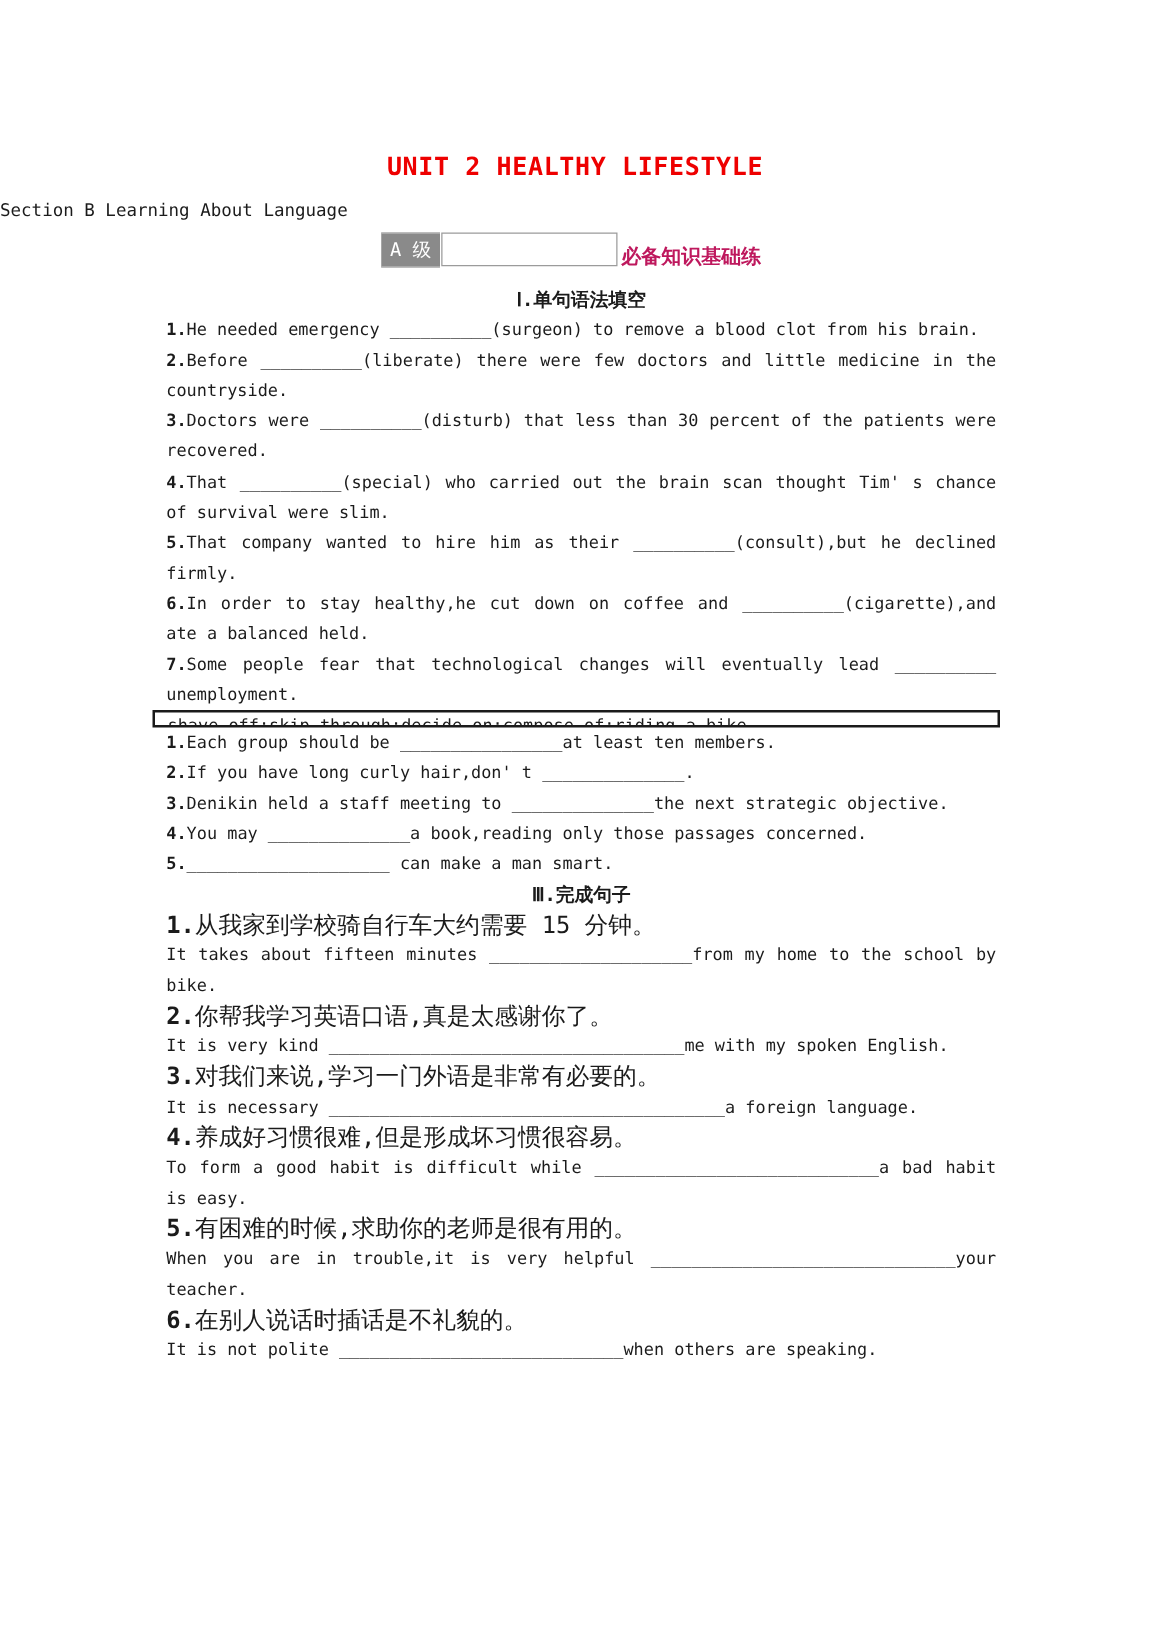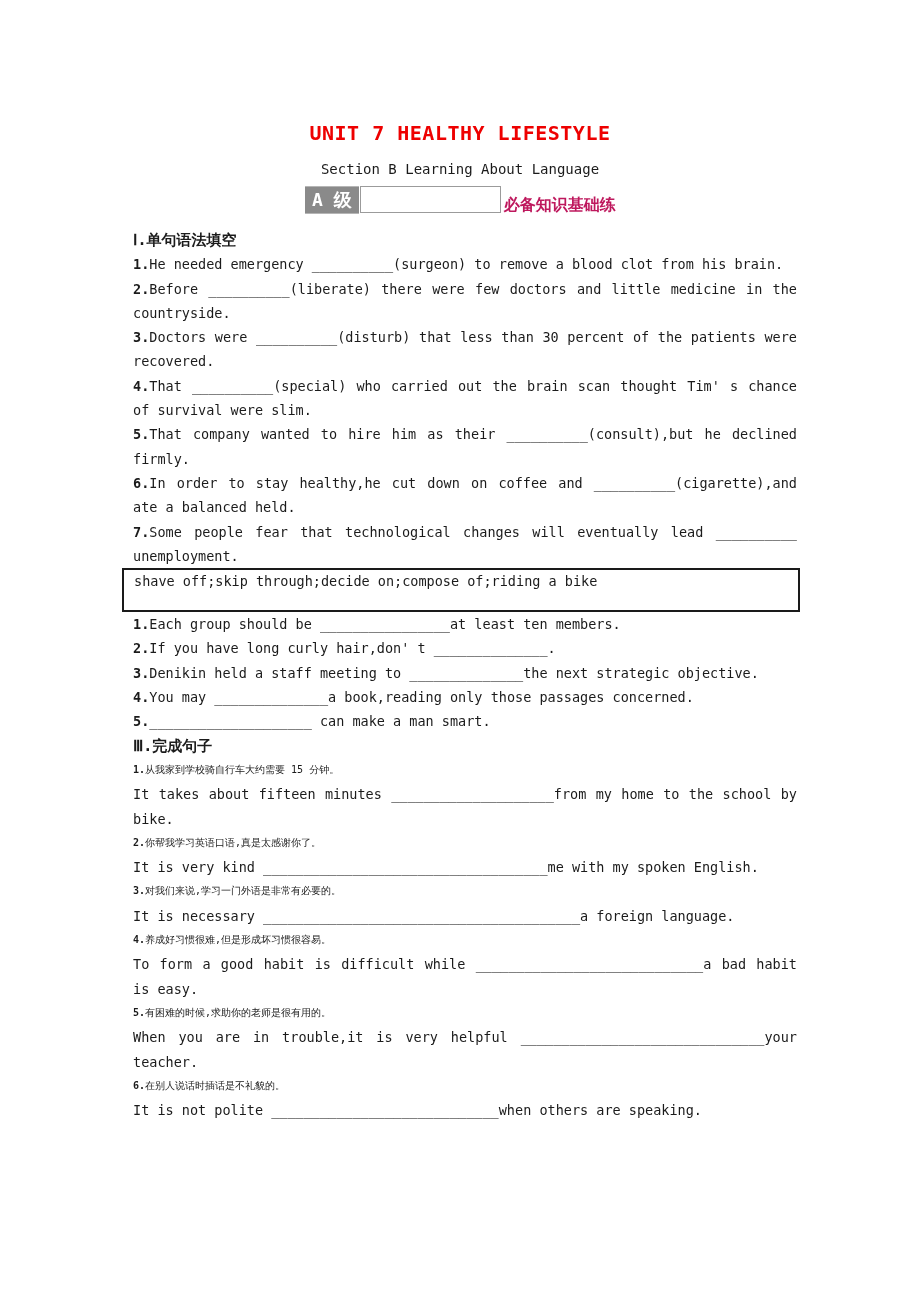--- a/index.html
+++ b/index.html
@@ -17,36 +17,36 @@
     margin: 0;
     padding-top: 121px;
     text-align: center;
     font-size: 20px;
     font-weight: bold;
     letter-spacing: 0.5px;
     color: #ee0000;
   }
   .subtitle {
     margin-top: 16px;
-    text-align: center;
+    text-align: left;
     font-size: 14px;
     color: #1b1b1b;
   }
   .level-row {
     margin: 9px 0 0 305px;
     height: 30px;
     white-space: nowrap;
   }
   .level-badge {
     display: inline-block;
     vertical-align: top;
     background: #8a8a8a;
     color: #ffffff;
-    font-weight: bold;
-    font-size: 18px;
+    font-weight: normal;
+    font-size: 15px;
     line-height: 22px;
     padding: 2px 7px;
     border-top: 1px solid #b5b5b5;
     border-bottom: 1px solid #b5b5b5;
   }
   .level-box {
     display: inline-block;
     vertical-align: top;
     width: 141px;
     height: 27px;
@@ -65,41 +65,42 @@
   }
   .content {
     margin: 12px 0 0 133px;
     width: 664px;
     font-size: 13.5px;
     line-height: 24.3px;
   }
   .heading {
     font-weight: bold;
     font-size: 15px;
+    text-align: center;
   }
   .item { margin: 0; text-align: justify; }
   .item b { font-weight: bold; }
-  .zh { font-size: 10px; }
+  .zh { font-size: 19px; }
   .word-bank {
     border: 2px solid #1a1a1a;
     width: 678px;
     margin-left: -11px;
-    height: 44px;
+    height: 14px;
     line-height: 22px;
     padding: 0 0 0 10px;
     overflow: hidden;
     background: #ffffff;
   }
 </style>
 </head>
 <body>
 
 <div class="page">
 
-  <h1 class="title">UNIT 7  HEALTHY LIFESTYLE</h1>
+  <h1 class="title">UNIT 2  HEALTHY LIFESTYLE</h1>
 
   <div class="subtitle">Section B  Learning About Language</div>
 
   <div class="level-row">
     <span class="level-badge">A 级</span><span class="level-box"></span><span class="level-caption">必备知识基础练</span>
   </div>
 
   <div class="content">
 
     <div class="heading">Ⅰ.单句语法填空</div>

